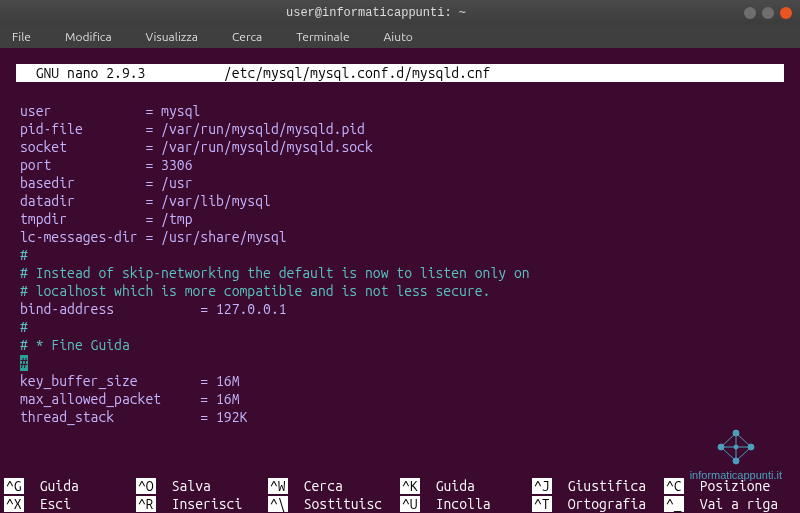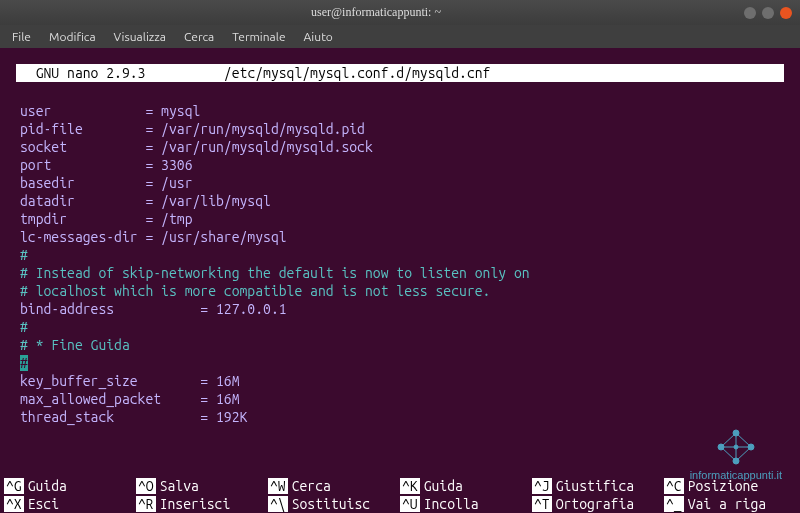--- a/index.html
+++ b/index.html
@@ -1,39 +1,39 @@
 <!DOCTYPE html>
 <html><head>
 <meta charset="utf-8">
 <style>
 *{margin:0;padding:0;box-sizing:border-box}
 body{width:800px;height:513px;background:#3b0a2e;font-family:"Ubuntu Mono","DejaVu Sans Mono",monospace;font-size:14px;color:#fff;overflow:hidden;position:relative}
-.titlebar{height:25px;background:linear-gradient(#4a4a4a,#3c3c3c);display:flex;align-items:center;padding:4px 8px;color:#ddd;font-family:Liberation Serif, serif;font-size:12px}
+.titlebar{height:25px;background:linear-gradient(#4a4a4a,#3c3c3c);display:flex;align-items:center;padding:4px 8px;color:#ddd;font-family:Liberation Mono, monospace;font-size:12px}
 .titlebar-title{flex:1;text-align:center}
 .winbtns{display:flex;gap:6px}
 .winbtn{width:12px;height:12px;border-radius:50%}
 .min{background:#6e6e6e}
 .max{background:#6e6e6e}
 .cls{background:#e95420}
-.menubar{height:23px;background:#3f3f3f;display:flex;align-items:center;padding:0 4px;color:#ddd;font-family:Ubuntu,sans-serif;font-size:12px;gap:2px}
+.menubar{height:23px;background:#3f3f3f;display:flex;align-items:center;padding:0 4px;color:#ddd;font-family:Ubuntu,sans-serif;font-size:12px;gap:18px}
 .menuitem{padding:2px 8px;cursor:pointer}
 .term{padding:16px;line-height:18px;letter-spacing:0}
 .nano-header{background:#fff;color:#000;padding:0 4px;display:flex}
 .nano-header .hv{white-space:pre}
 .nano-header .flex{flex:1}
 .content{padding:2px 4px 0}
 .line{white-space:pre;height:18px}
 .cfg{color:#c4b5fd}
 .com{color:#59c2c2}
 .cursor{background:#2aa198;color:#3b0a2e}
 .shortcuts{position:absolute;bottom:0;left:0;right:0;padding:0 4px}
 .shortrow{display:flex;height:18px}
 .shortcell{flex:1;display:flex;align-items:center;overflow:hidden}
 .key{background:#fff;color:#000;padding:0 2px;white-space:pre}
-.desc{margin-left:4px;white-space:pre;overflow:hidden}
+.desc{margin-left:16px;white-space:pre;overflow:hidden}
 .watermark{position:absolute;right:18px;bottom:32px;text-align:center;color:#4fb8d6;font-family:sans-serif;font-size:11px;opacity:.85}
 .watermark svg{display:block;margin:0 auto 2px}
 </style>
 </head>
 <body>
 
 <div class="titlebar">
   <span class="titlebar-title">user@informaticappunti: ~</span>
   <div class="winbtns">
     <div class="winbtn min"></div>

